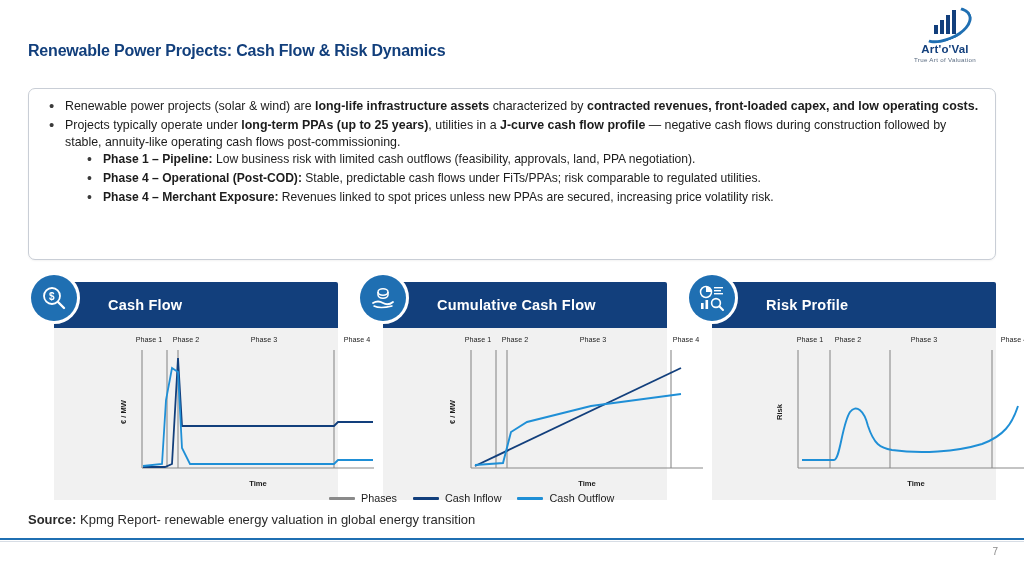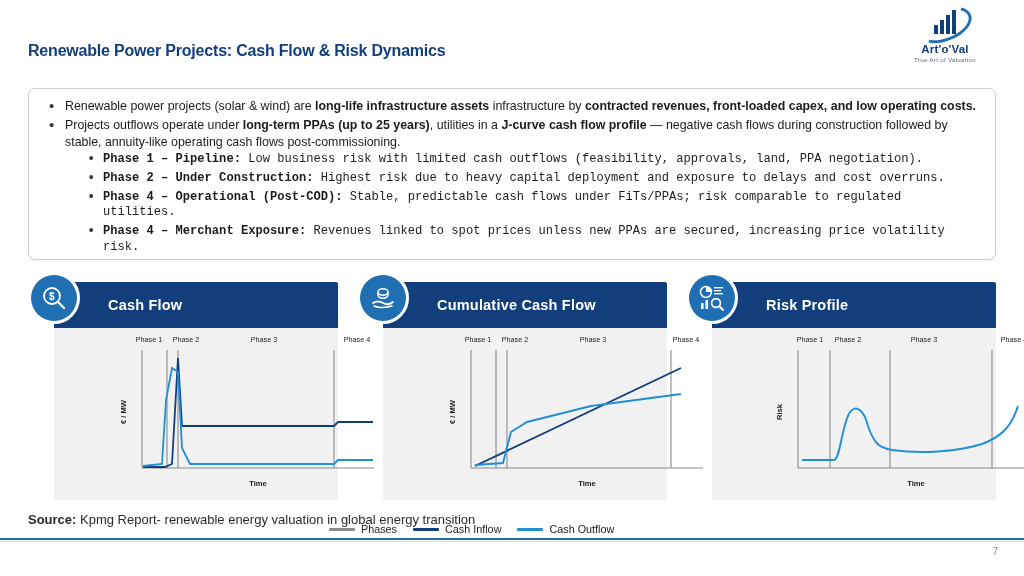--- a/index.html
+++ b/index.html
@@ -55,21 +55,21 @@
   }
   ul.lvl1 { list-style:none; margin:0; padding:0; }
   ul.lvl1 > li {
     position:relative; padding-left:22px; margin-bottom:3px;
     font-size:12.4px; line-height:1.32; color:#1c1c1c;
   }
   ul.lvl1 > li::before {
     content:"•"; position:absolute; left:6px; top:-1px;
     color:#3a3a3a; font-size:15px; line-height:1.15;
   }
-  ul.lvl2 { list-style:none; margin:2px 0 7px 0; padding:0;font-family:Liberation Mono, monospace; }
+  ul.lvl2 { list-style:none; margin:2px 0 7px 0; padding:0; }
   ul.lvl2 > li {
     position:relative; padding-left:24px; margin:2px 0 3px 14px;
     font-size:12.1px; line-height:1.3;
   }
   ul.lvl2 > li::before {
     content:"•"; position:absolute; left:8px; top:-2px;
     color:#3a3a3a; font-size:14px;
   }
   b { font-weight:bold; }
 
@@ -114,21 +114,21 @@
   }
   .chart-wrap.wide { width:284px; }
   .chart-svg { display:block; }
 
   
   .legend {
     position:absolute; left:329px; top:492px; width:340px;
     display:flex; align-items:center; gap:16px;
     font-size:10.8px; color:#1c1c1c;
   }
-  .legend .item { display:flex; align-items:center; gap:6px;margin-top:31px; }
+  .legend .item { display:flex; align-items:center; gap:6px; }
   .legend .swatch { display:block; width:26px; height:3px; border-radius:1px; }
 
   
   .source {
     position:absolute; left:28px; top:512px;
     font-size:13px; color:#2a2a2a;
   }
   .source b { font-weight:bold; }
   .footer-rule {
     position:absolute; left:0; top:538px; width:1024px; height:2px;
@@ -160,24 +160,23 @@
     <div class="logo-swoosh"></div>
   </div>
   <div class="logo-text">Art'o'Val</div>
   <div class="logo-tag">True Art of Valuation</div>
 </div>
 
 <div class="slide-title">Renewable Power Projects: Cash Flow &amp; Risk Dynamics</div>
 
 <div class="bullets-box">
   <ul class="lvl1" id="bullet-root">
-      <li><span>Renewable power projects (solar &amp; wind) are </span><b>long-life infrastructure assets</b><span> infrastructure by </span><b>contracted revenues, front-loaded capex, and low operating costs.</b></li>
-      <li><span>Projects outflows operate under </span><b>long-term PPAs (up to 25 years)</b><span>, utilities in a </span><b>J-curve cash flow profile</b><span> — negative cash flows during construction followed by stable, annuity-like operating cash flows post-commissioning.</span><ul class="lvl2">
+      <li><span>Renewable power projects (solar &amp; wind) are </span><b>long-life infrastructure assets</b><span> characterized by </span><b>contracted revenues, front-loaded capex, and low operating costs.</b></li>
+      <li><span>Projects typically operate under </span><b>long-term PPAs (up to 25 years)</b><span>, utilities in a </span><b>J-curve cash flow profile</b><span> — negative cash flows during construction followed by stable, annuity-like operating cash flows post-commissioning.</span><ul class="lvl2">
           <li><b>Phase 1 – Pipeline:</b><span> Low business risk with limited cash outflows (feasibility, approvals, land, PPA negotiation).</span></li>
-          <li><b>Phase 2 – Under Construction:</b><span> Highest risk due to heavy capital deployment and exposure to delays and cost overruns.</span></li>
           <li><b>Phase 4 – Operational (Post-COD):</b><span> Stable, predictable cash flows under FiTs/PPAs; risk comparable to regulated utilities.</span></li>
           <li><b>Phase 4 – Merchant Exposure:</b><span> Revenues linked to spot prices unless new PPAs are secured, increasing price volatility risk.</span></li>
         </ul></li>
     </ul>
 </div>
 
 <div class="cards">
 
   <div class="card c1">
     <div class="card-header">

